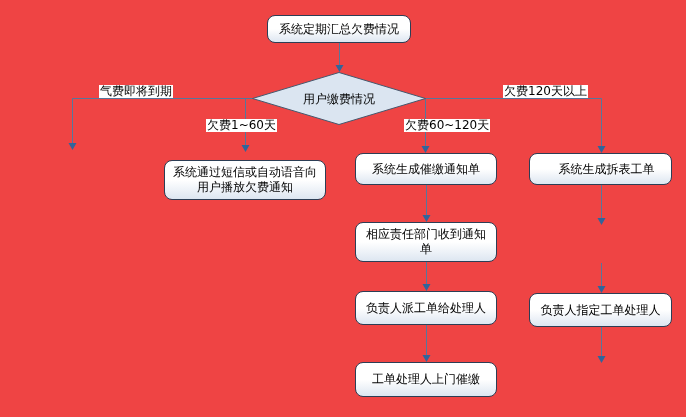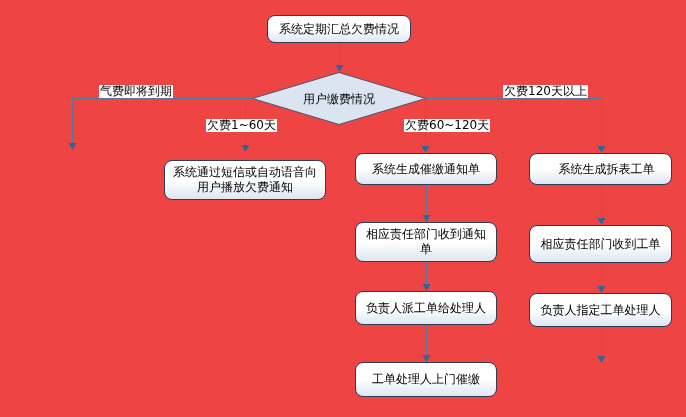--- a/index.html
+++ b/index.html
@@ -87,16 +87,15 @@
   <span class="lbl lbl-b4">欠费120天以上</span>
 
   <div class="node n-col2">系统通过短信或自动语音向用户播放欠费通知</div>
 
   <div class="node n-c3a">系统生成催缴通知单</div>
   <div class="node n-c3b">相应责任部门收到通知单</div>
   <div class="node n-c3c">负责人派工单给处理人</div>
   <div class="node n-c3d">工单处理人上门催缴</div>
 
   <div class="node n-c4a">系统生成拆表工单</div>
-  <div class="node n-c4b">相应责任部门收到工单</div>
   <div class="node n-c4c">负责人指定工单处理人</div>
 
 </div>
 
 </body></html>

